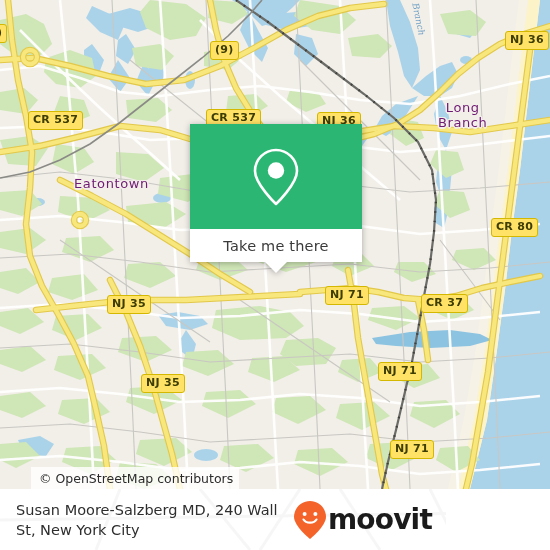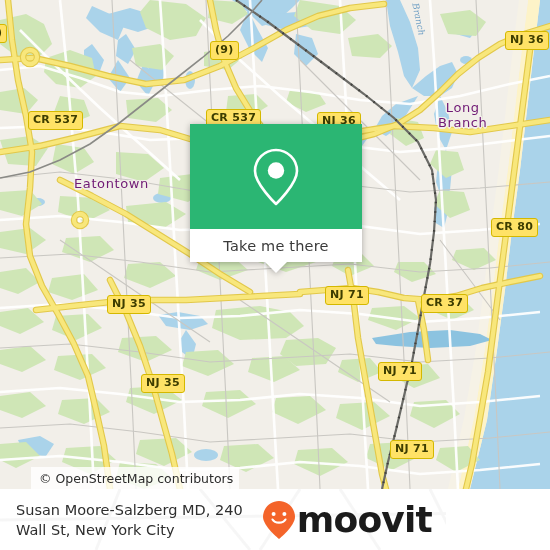--- a/index.html
+++ b/index.html
@@ -164,21 +164,21 @@
   }
   #brand {
     display: flex;
     align-items: center;
     gap: 1px;
     flex: none;
   }
   #brand-text {
     color: #1b1b1b;
     font-family: "DejaVu Sans", sans-serif;
-    font-size: 36px;
+    font-size: 28px;
     font-weight: bold;
     letter-spacing: -0.8px;
     line-height: 29px;
   }
 </style>
 </head>
 <body>
 
 <div id="app">
 

